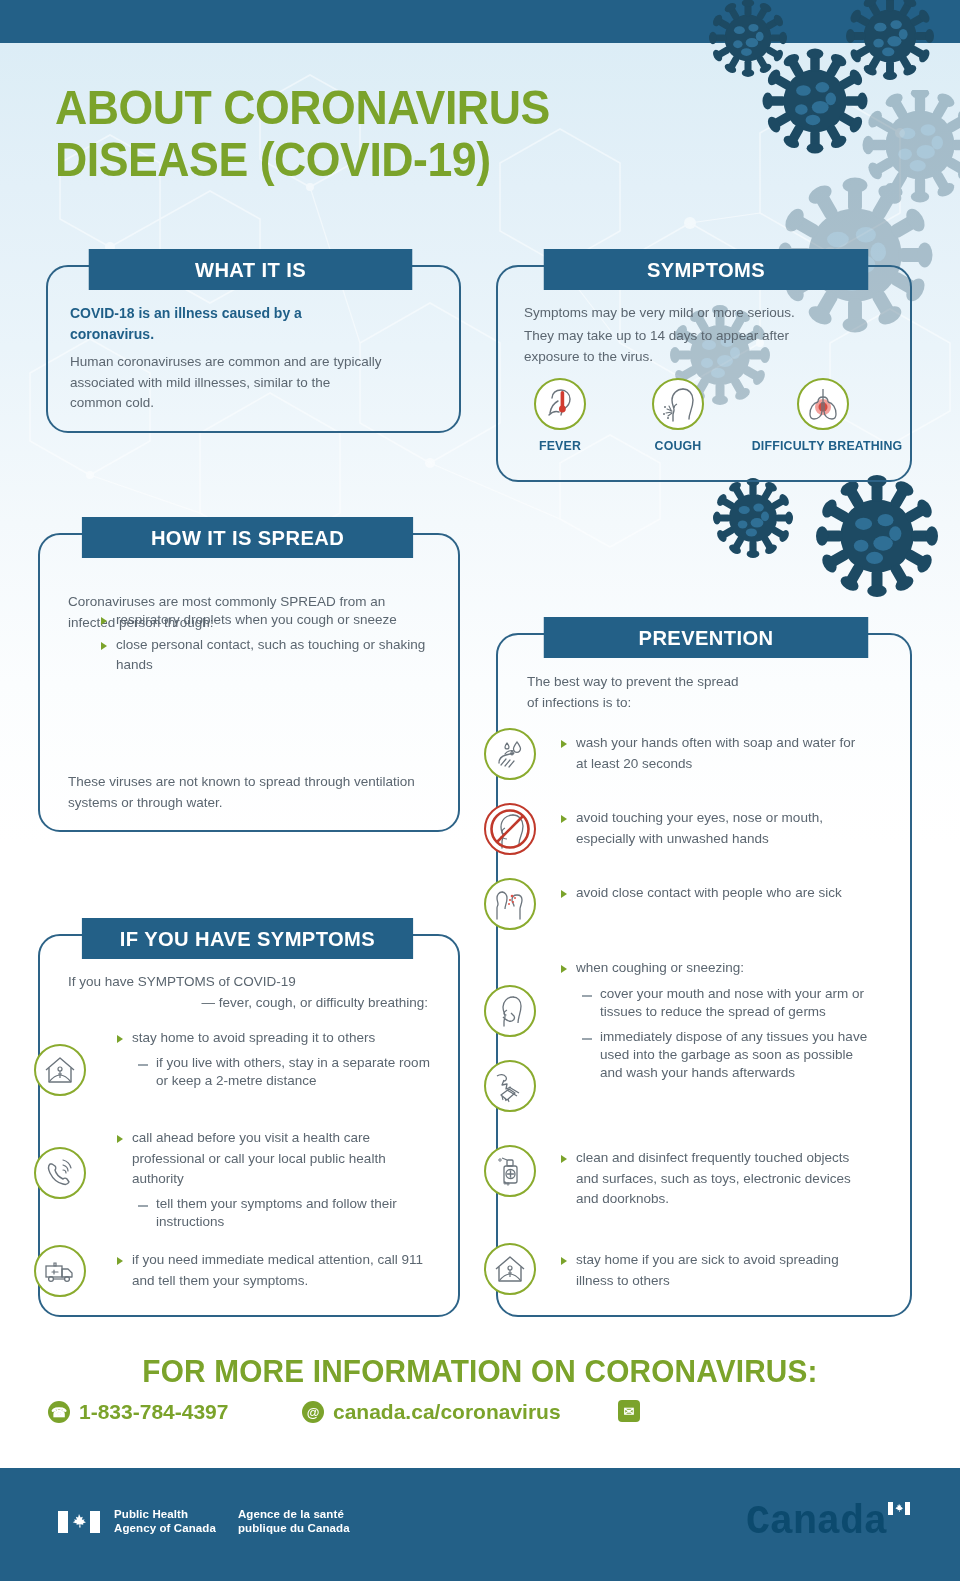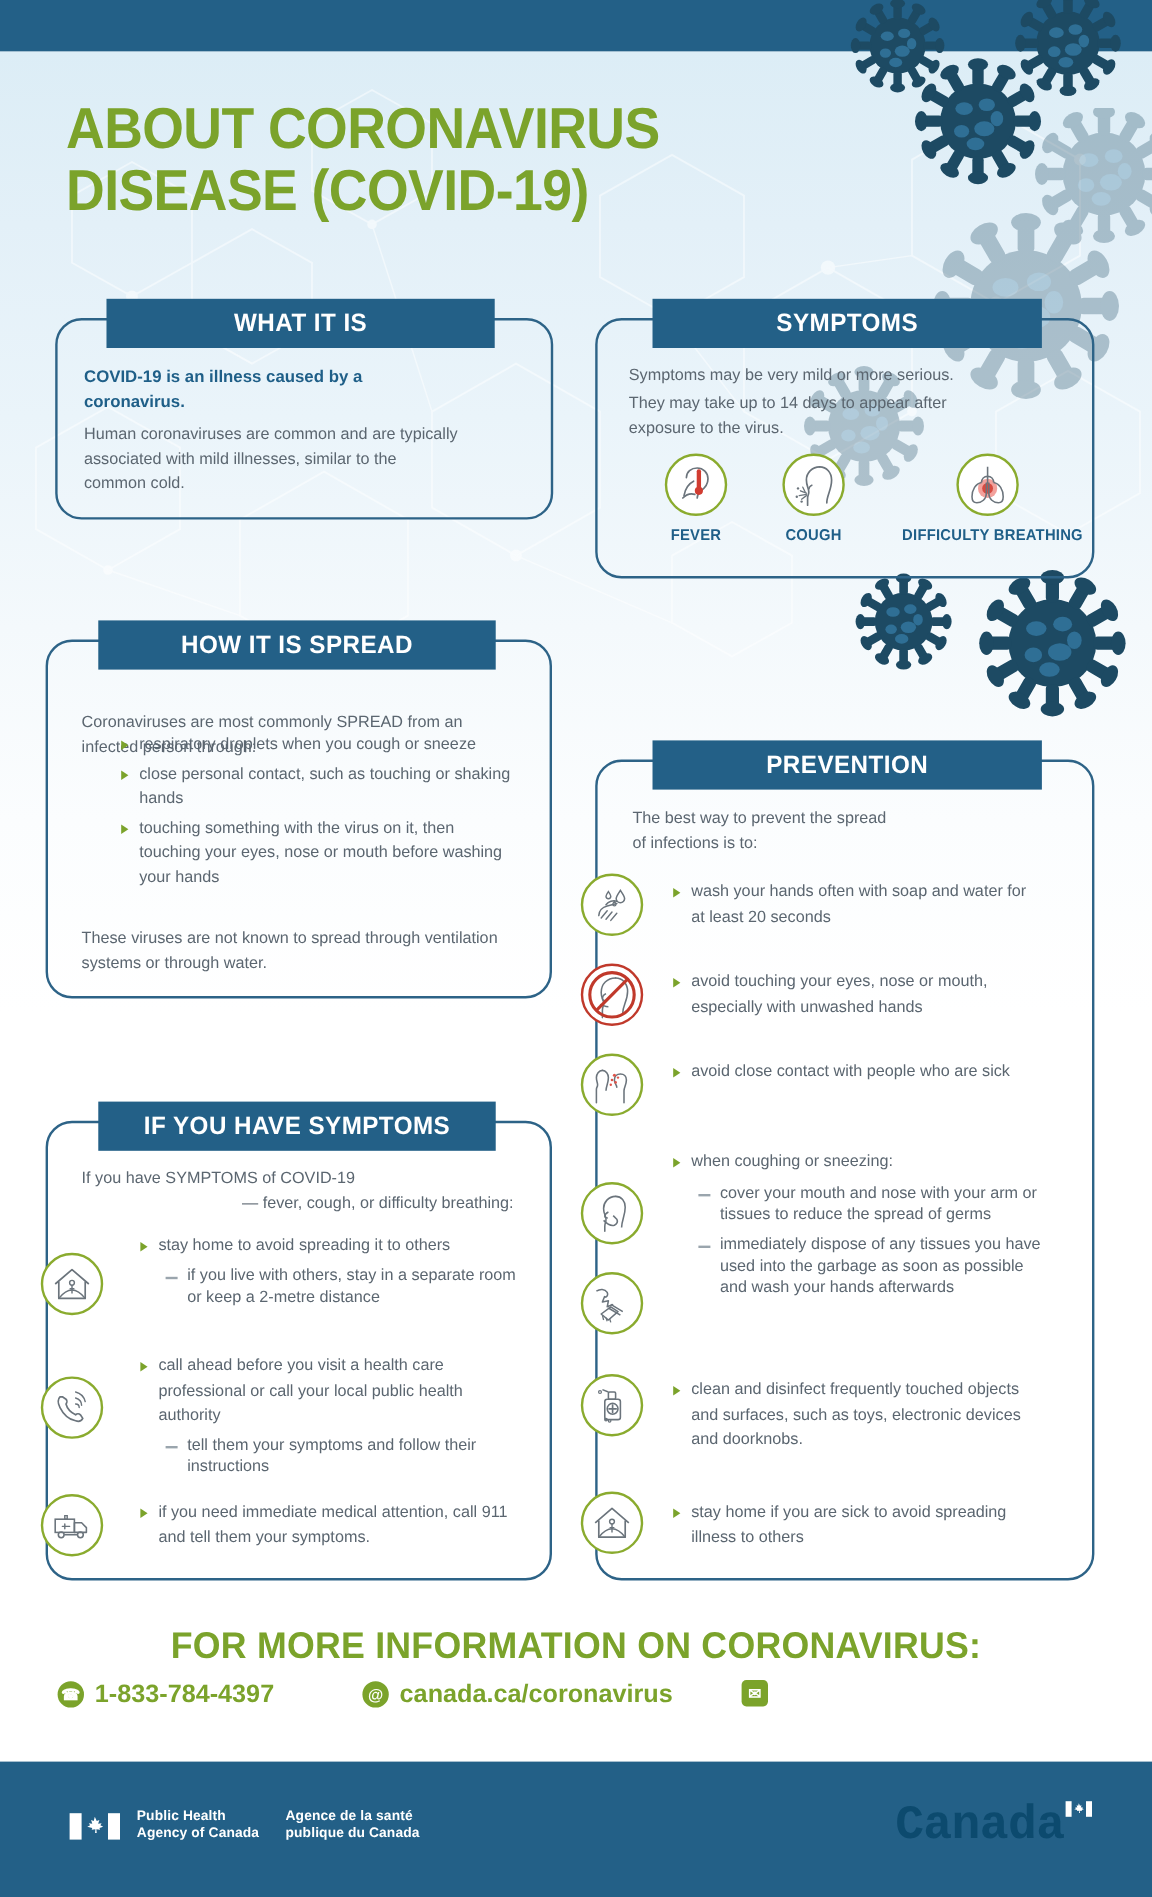--- a/index.html
+++ b/index.html
@@ -323,30 +323,30 @@
     </g>
 </svg>
 
 <div id="title">
   <span class="l">ABOUT CORONAVIRUS</span>
   <span class="l">DISEASE (COVID-19)</span>
 </div>
 
 <div class="card" style="left:46px; top:265px; width:415px; height:168px;"></div>
 <div class="card-hd" style="left:82px; top:249px; width:337px;">WHAT IT IS</div>
-<div class="body-txt em" style="left:70px; top:303px; width:290px; font-size:14px; line-height:21px;">COVID-19 is an illness caused by a coronavirus.</div>
+<div class="body-txt em" style="left:70px; top:303px; width:290px; font-size:14px; line-height:21px;">COVID-18 is an illness caused by a coronavirus.</div>
 <div class="body-txt" style="left:70px; top:352px; width:312px;">Human coronaviruses are common and are typically associated with mild illnesses, similar to the common cold.</div>
 
 <div class="card" style="left:496px; top:265px; width:416px; height:217px;"></div>
 <div class="card-hd" style="left:537px; top:249px; width:338px;">SYMPTOMS</div>
 <div class="body-txt" style="left:524px; top:303px; width:370px;">Symptoms may be very mild or more serious.</div>
 <div class="body-txt" style="left:524px; top:326px; width:370px;">They may take up to 14 days to appear after</div>
 <div class="body-txt" style="left:524px; top:347px; width:370px;">exposure to the virus.</div>
 
-<div class="sym-item" style="left:524px; top:378px; width:112px;">
+<div class="sym-item" style="left:504px; top:378px; width:112px;">
   <div class="sym-circ">
     <svg width="38" height="38" viewBox="0 0 38 38">
       <path d="M9 28 c1-6 4-10 8-12 M11 13 c0-5 4-8 9-8 c5 0 9 4 9 9 c0 5-3 8-6 10 c-2 2-3 4-3 6" fill="none" stroke="#6b747c" stroke-width="1.4" stroke-linecap="round"></path>
       <path d="M8 30 c3-3 7-4 10-3" fill="none" stroke="#6b747c" stroke-width="1.4" stroke-linecap="round"></path>
       <rect x="19.6" y="6" width="3.6" height="16" rx="1.8" fill="#d13c31"></rect>
       <circle cx="21.4" cy="24" r="3.4" fill="#d13c31"></circle>
     </svg>
   </div>
   <div class="sym-lbl">FEVER</div>
 </div>
@@ -384,21 +384,20 @@
   </div>
   <div class="sym-lbl">DIFFICULTY BREATHING</div>
 </div>
 
 <div class="card" style="left:38px; top:533px; width:422px; height:299px;"></div>
 <div class="card-hd" style="left:75px; top:517px; width:345px;">HOW IT IS SPREAD</div>
 <div class="body-txt" style="left:68px; top:592px; width:356px;">Coronaviruses are most commonly SPREAD from an infected person through:</div>
 <div class="bullets" style="left:100px; top:610px; width:330px;">
   <div class="bul">respiratory droplets when you cough or sneeze</div>
   <div class="bul">close personal contact, such as touching or shaking hands</div>
-  <div class="bul">touching something with the virus on it, then touching your eyes, nose or mouth before washing your hands</div>
 </div>
 <div class="body-txt" style="left:68px; top:772px; width:350px;">These viruses are not known to spread through ventilation systems or through water.</div>
 
 <div class="card" style="left:496px; top:633px; width:416px; height:684px;"></div>
 <div class="card-hd" style="left:537px; top:617px; width:338px;">PREVENTION</div>
 <div class="body-txt" style="left:527px; top:672px; width:350px;">The best way to prevent the spread</div>
 <div class="body-txt" style="left:527px; top:693px; width:350px;">of infections is to:</div>
 
 <div class="icirc" style="left:484px; top:728px;">
   <svg width="34" height="34" viewBox="0 0 34 34">

